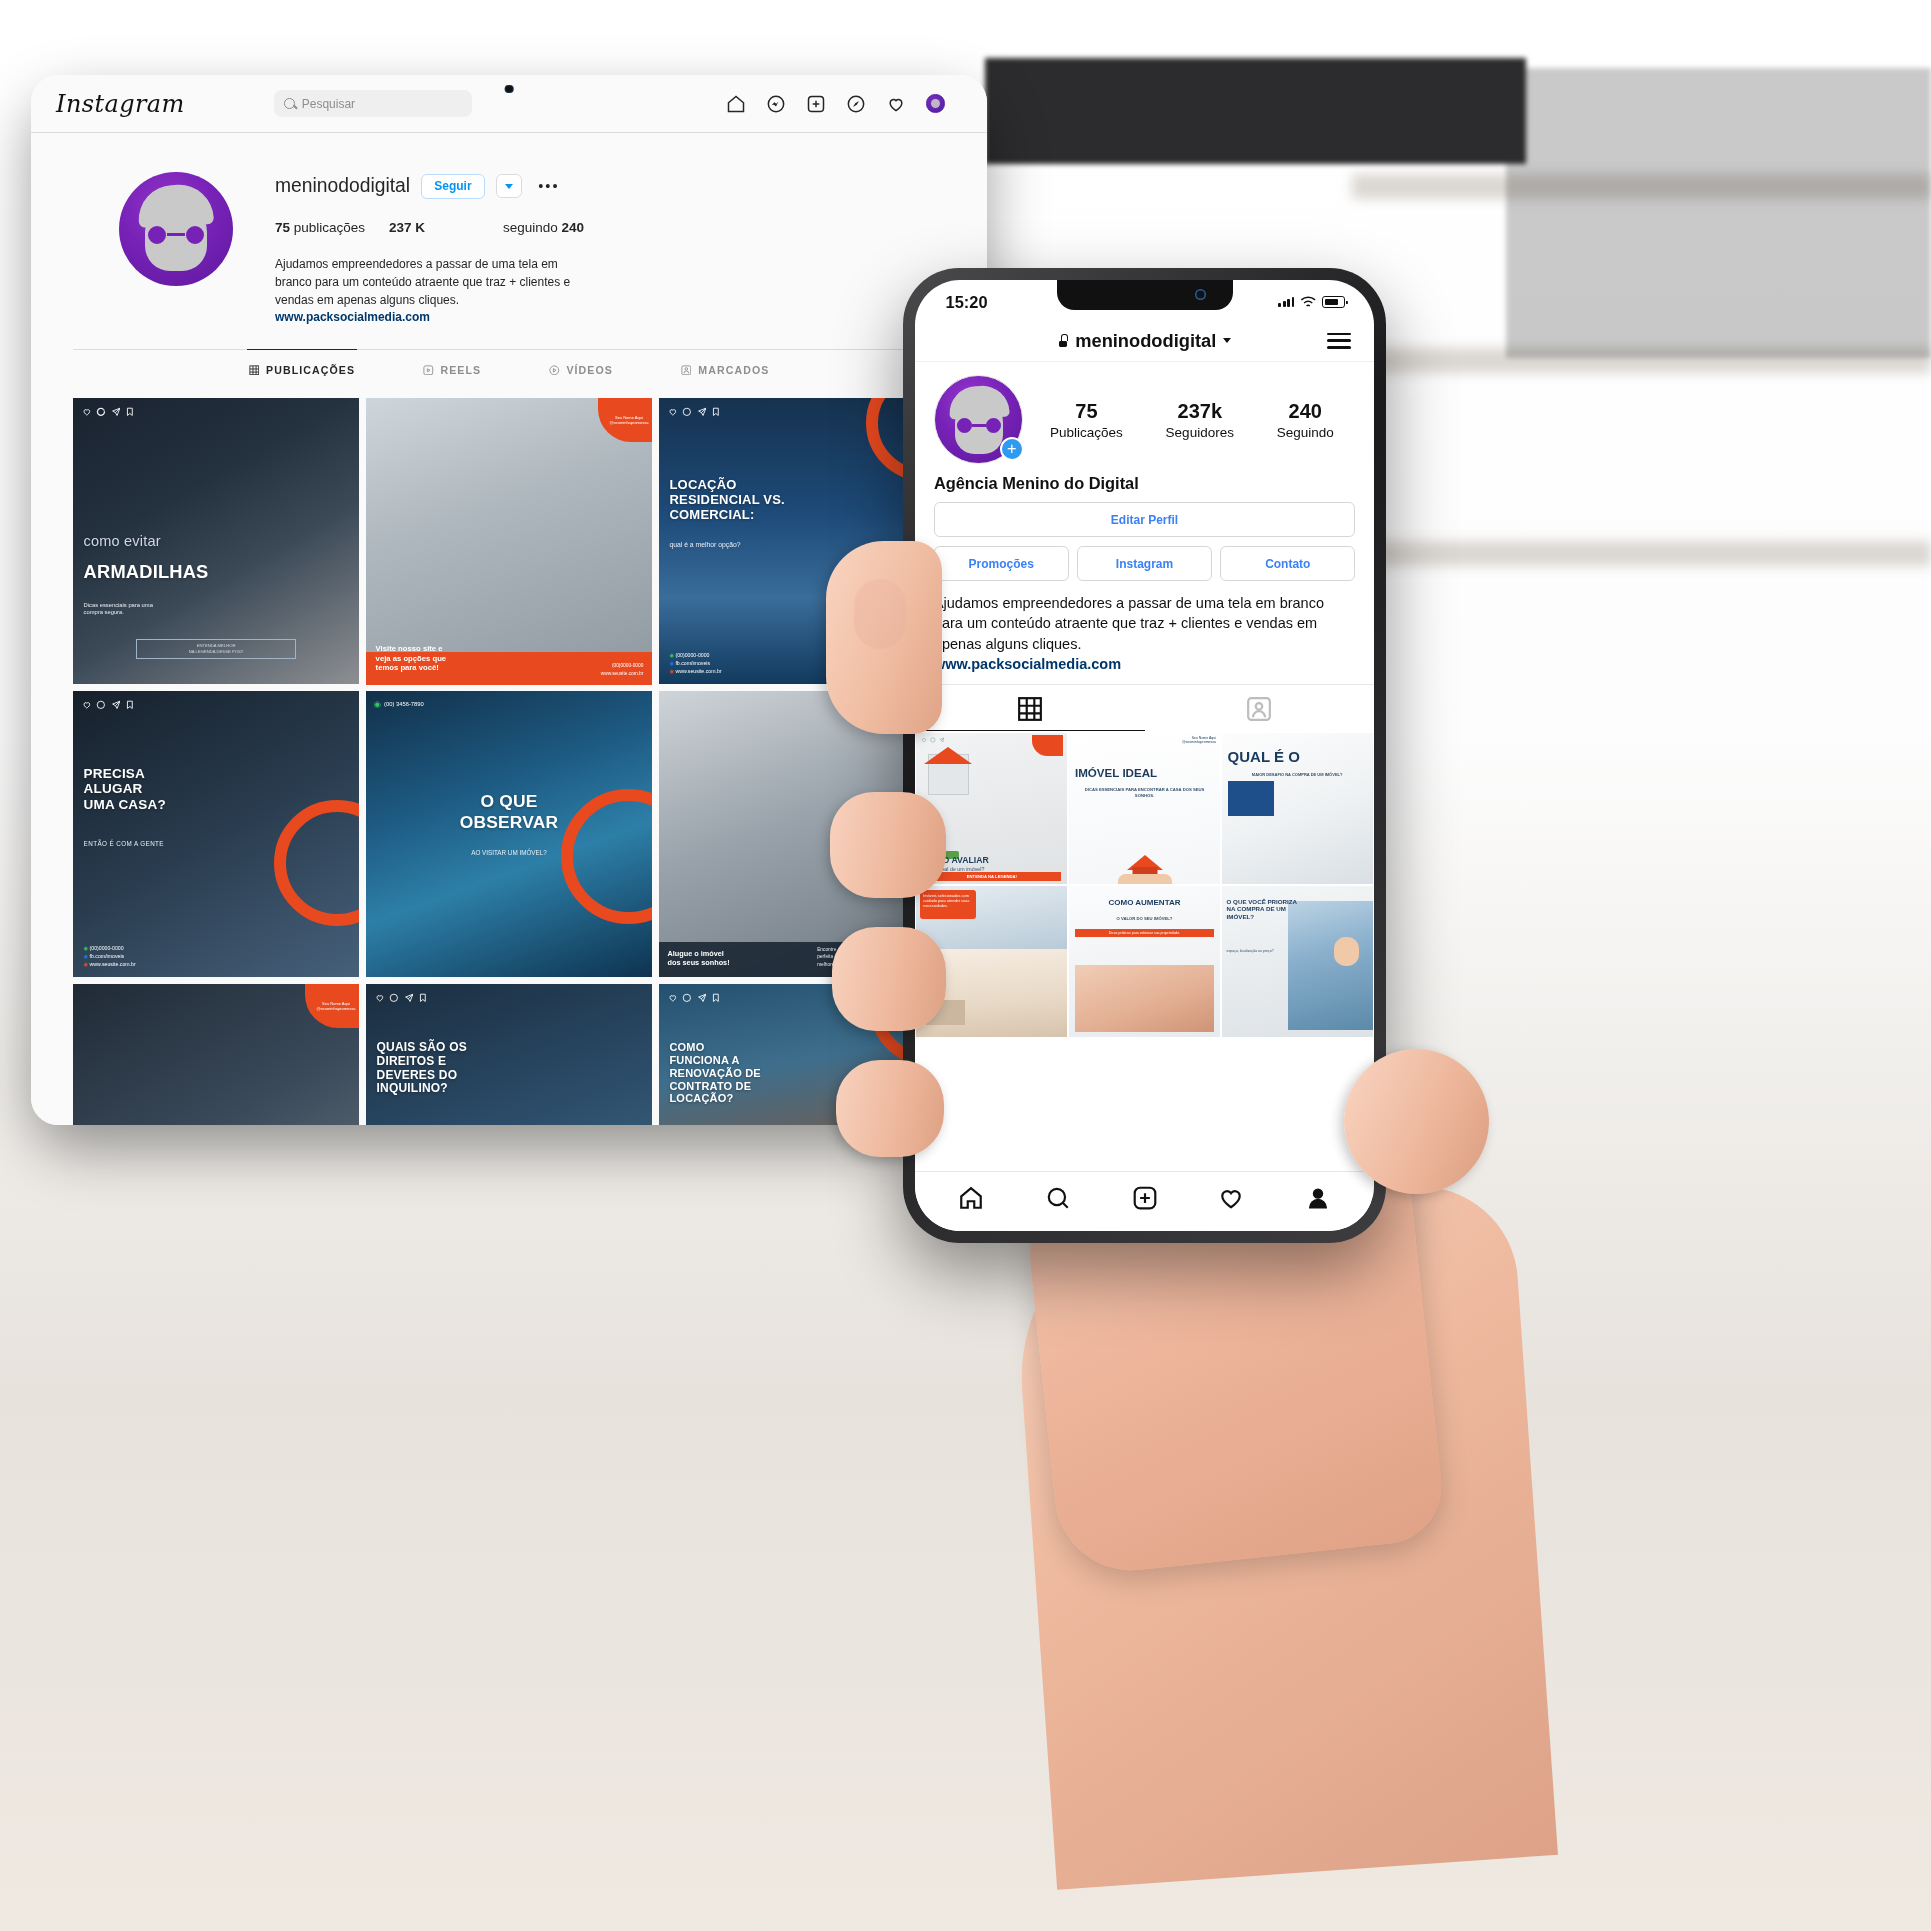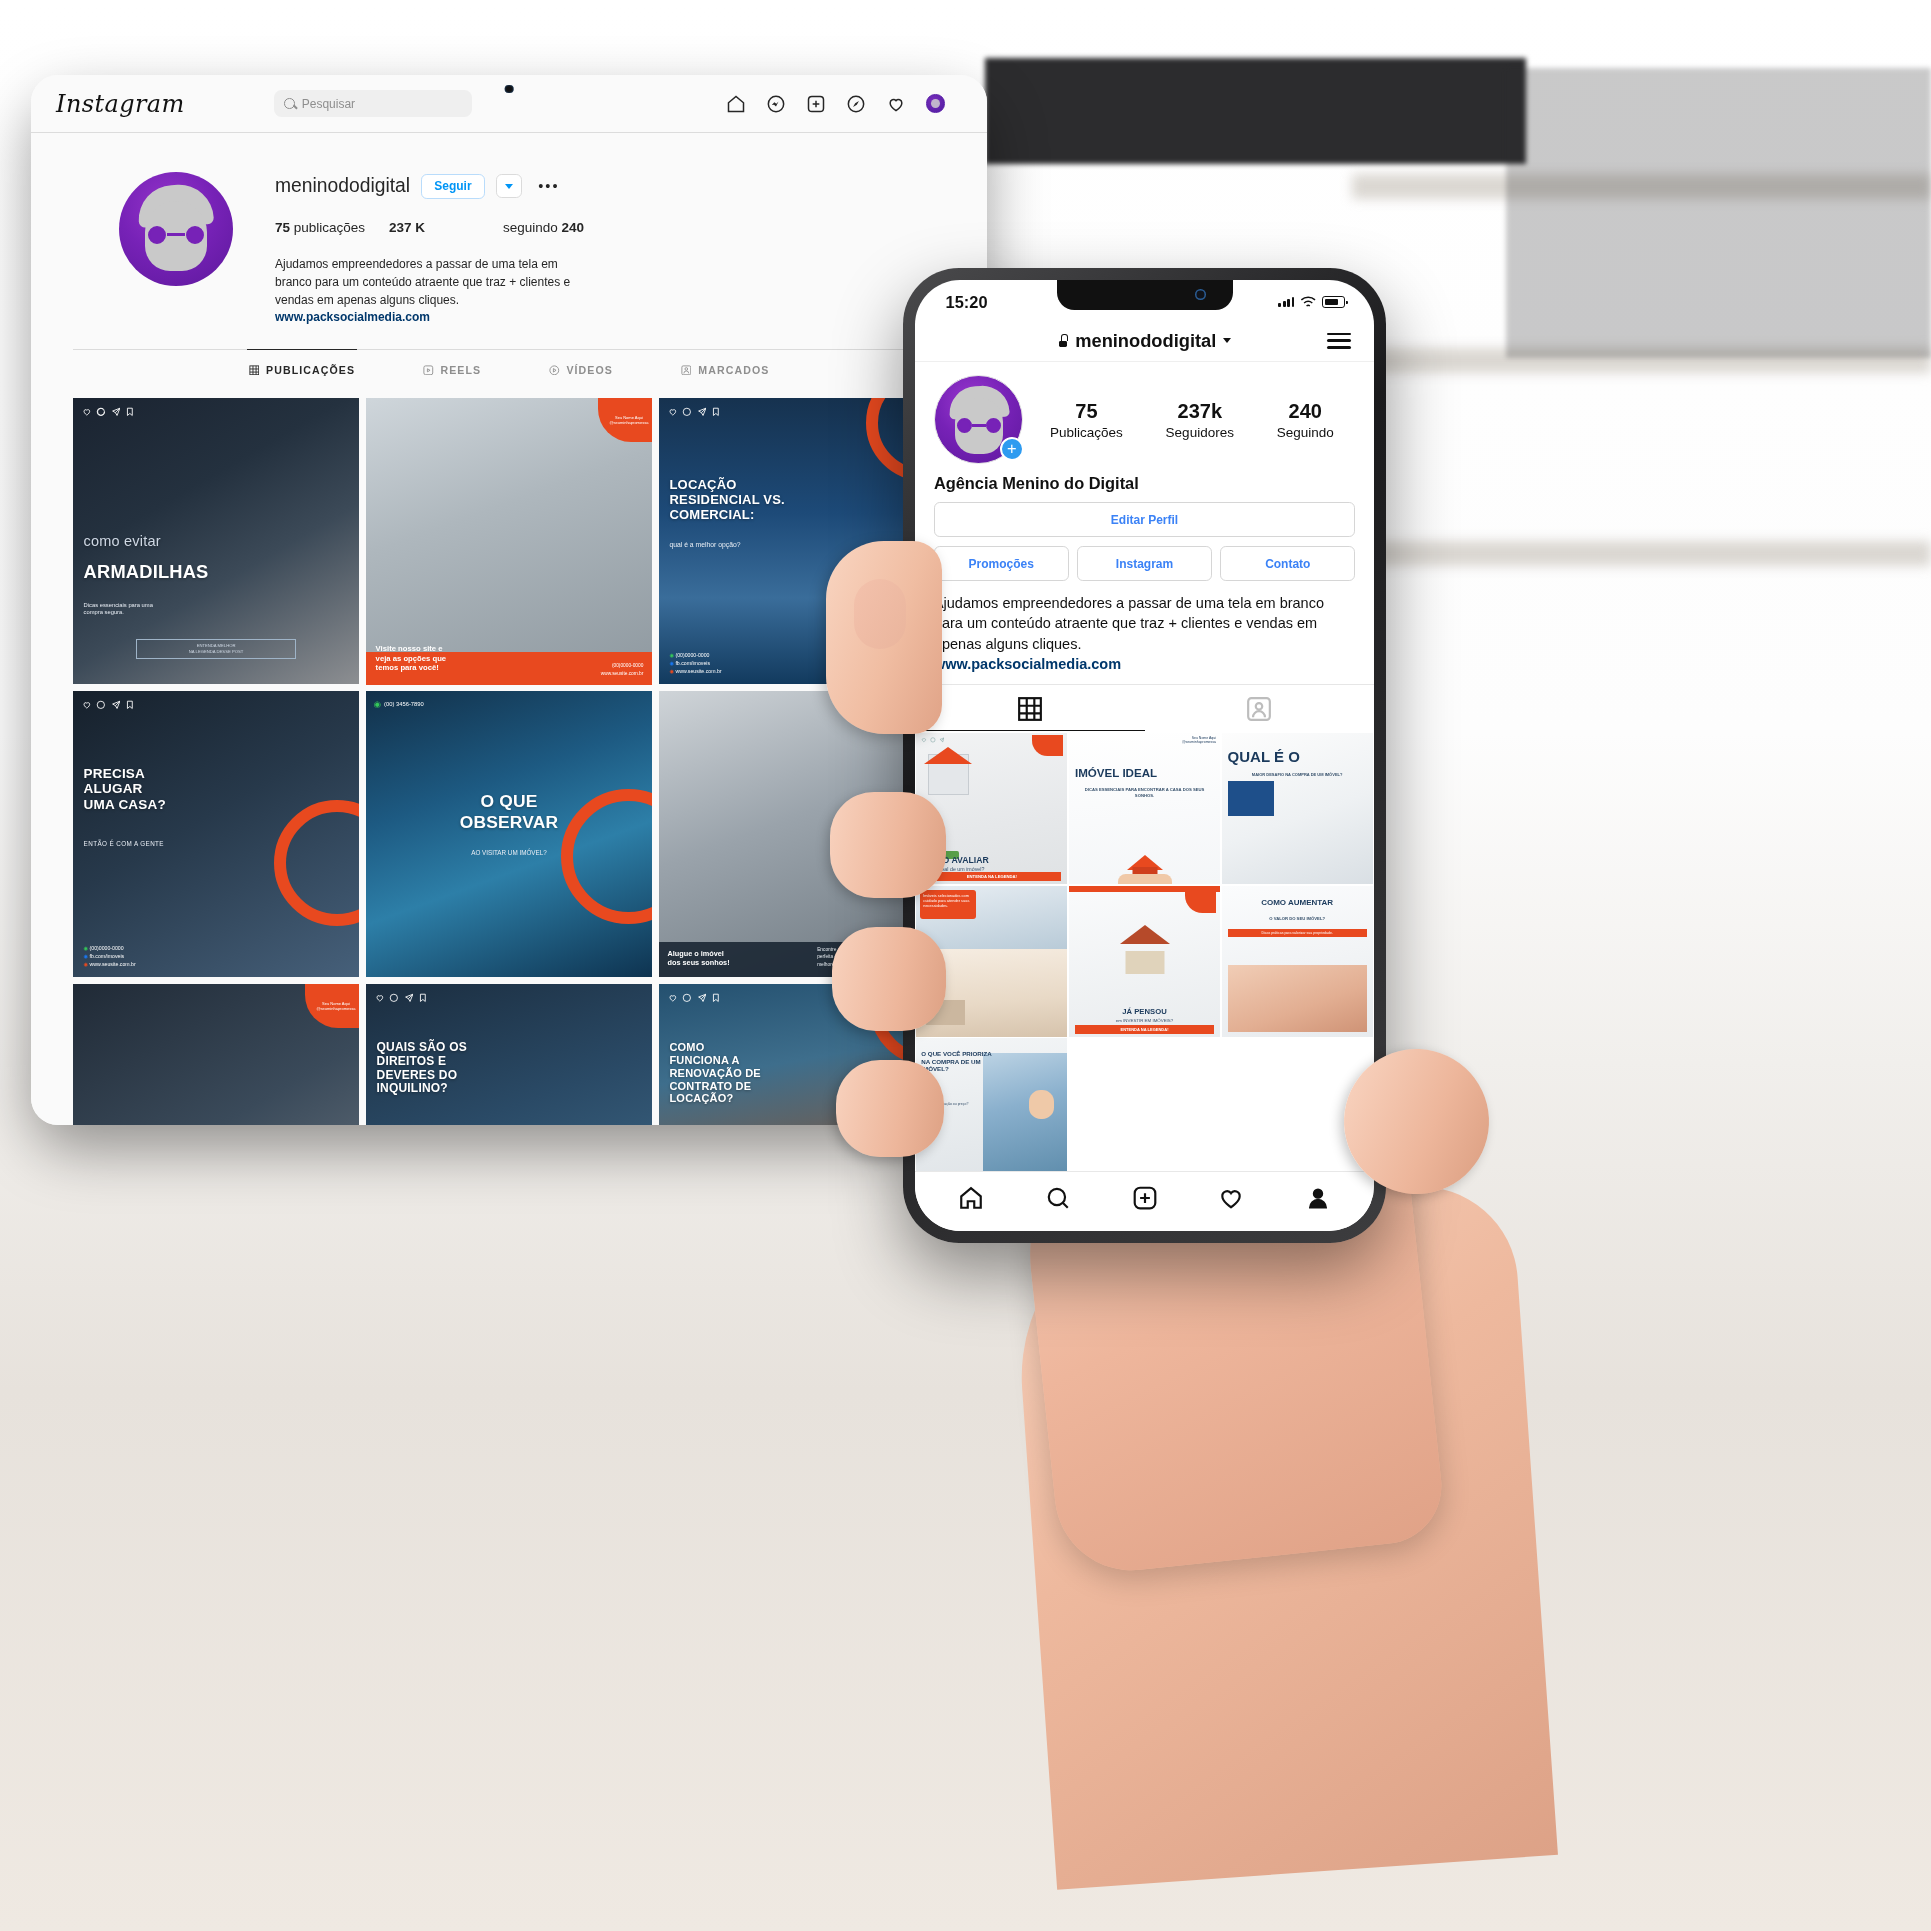--- a/index.html
+++ b/index.html
@@ -649,29 +649,20 @@
           <div class="pt" style="top:10%;font-size:15px;color:#1b3a5c;z-index:4;">QUAL É O</div>
           <div class="pt" style="top:26%;font-size:4px;font-weight:700;color:#36506b;text-align:center;z-index:4;">MAIOR DESAFIO NA COMPRA DE UM IMÓVEL?</div>
         </div>
 
         <div class="pcell pq4">
           <div style="position:absolute;left:3.9px;top:3.9px;width:56px;height:29px;background:#e8491f;border-radius:2.9px;color:#fff;font-size:3.9px;padding:2.9px;line-height:1.35;z-index:4;">Imóveis selecionados com cuidado para atender suas necessidades.</div>
           <div style="position:absolute;left:0;right:0;bottom:0;height:58%;background:linear-gradient(175deg,#f6ede2 0%,#e8d9c6 60%,#d6c3ac 100%);"></div>
           <div style="position:absolute;left:9.7px;bottom:11.6px;width:39px;height:25px;background:#cbb79f;"></div>
         </div>
 
-        <div class="pcell pq5">
-          <div style="position:absolute;right:3.9px;top:1.9px;width:31px;height:25px;background:#e8491f;border-bottom-left-radius:17.4px;z-index:4;"></div>
-          <div style="position:absolute;left:0;right:0;top:0;height:5.8px;background:#e8491f;"></div>
-          <div style="position:absolute;left:50%;top:26%;transform:translateX(-50%);width:0;height:0;border-left:25px solid transparent;border-right:25px solid transparent;border-bottom:19.3px solid #b64a2a;"></div>
-          <div style="position:absolute;left:50%;top:43%;transform:translateX(-50%);width:39px;height:23px;background:#e0d3bb;"></div>
-          <div class="pt" style="bottom:21px;font-size:7.7px;color:#1b3a5c;text-align:center;">JÁ PENSOU</div>
-          <div class="pt" style="bottom:13.5px;font-size:4.4px;font-weight:400;color:#36506b;text-align:center;">em INVESTIR EM IMÓVEIS?</div>
-          <div class="pt" style="bottom:2.9px;font-size:4px;color:#fff;background:#e8491f;padding:1.9px 0;text-align:center;">ENTENDA NA LEGENDA!</div>
-        </div>
 
 
 
         <div class="pcell pq8">
           <div class="pt" style="top:8%;font-size:8px;color:#1b3a5c;text-align:center;">COMO AUMENTAR</div>
           <div class="pt" style="top:20%;font-size:4.2px;font-weight:700;color:#36506b;text-align:center;">O VALOR DO SEU IMÓVEL?</div>
           <div class="pt" style="top:29%;font-size:3.5px;font-weight:400;color:#fff;background:#e8491f;padding:1.9px 2.9px;text-align:center;">Dicas práticas para valorizar sua propriedade.</div>
           <div style="position:absolute;left:5.8px;right:5.8px;bottom:4.8px;height:44%;background:linear-gradient(160deg,#f1cdb6 0%,#e2ae92 60%,#cf9376 100%);"></div>
         </div>
 

